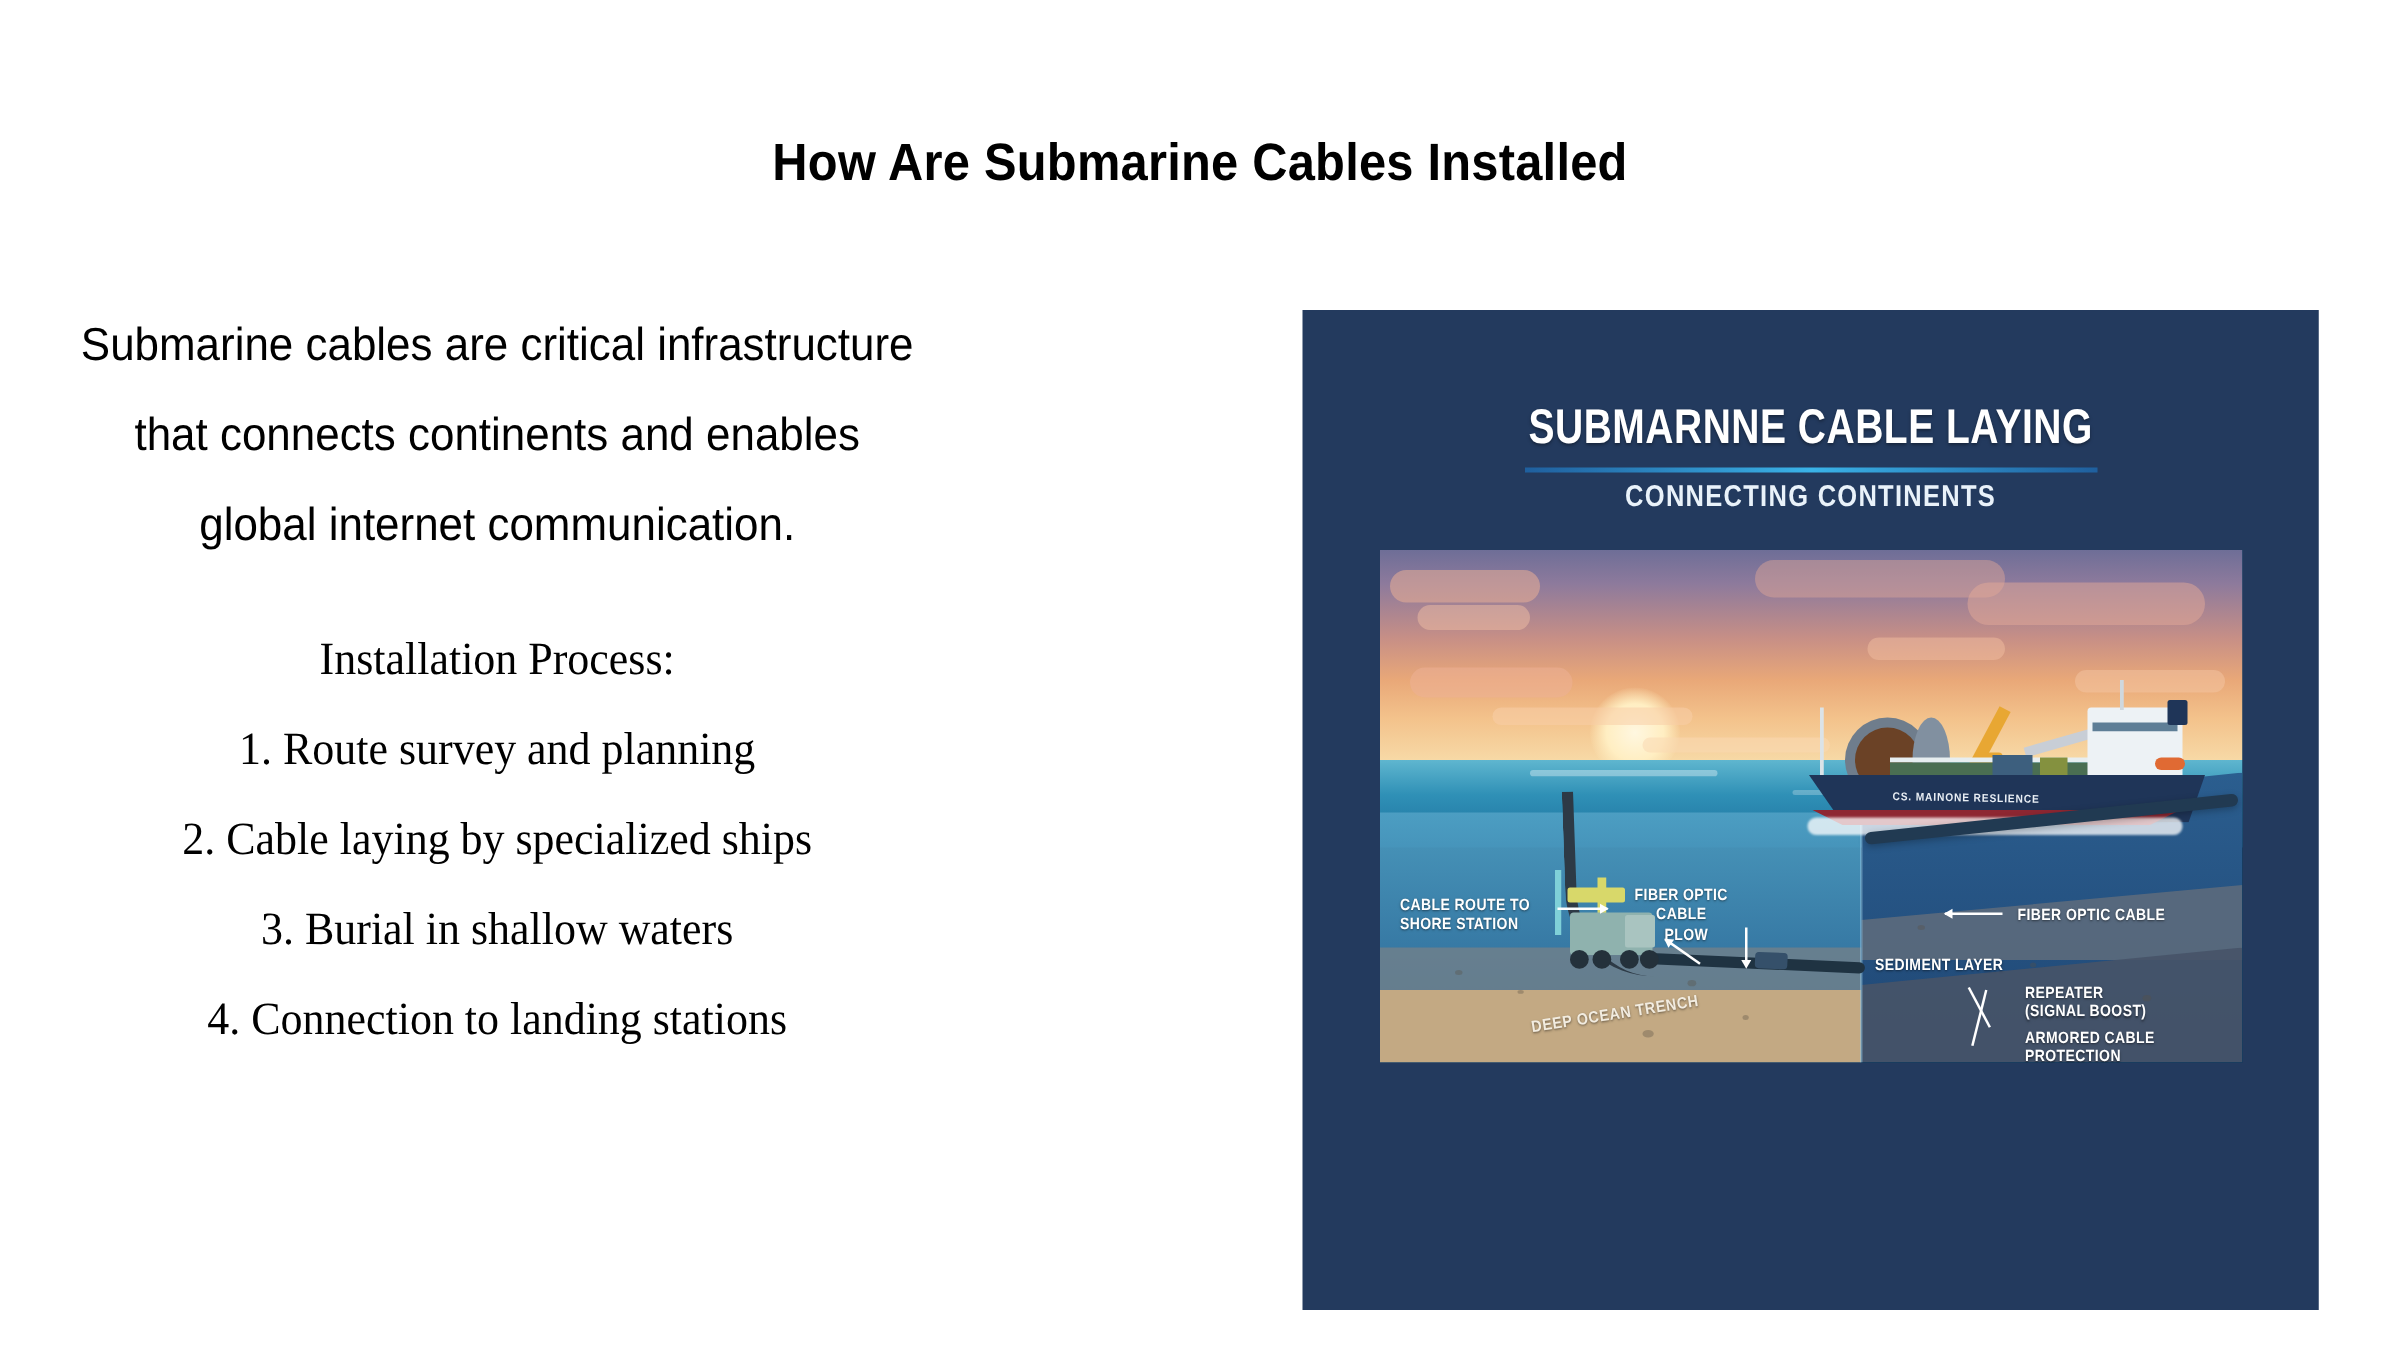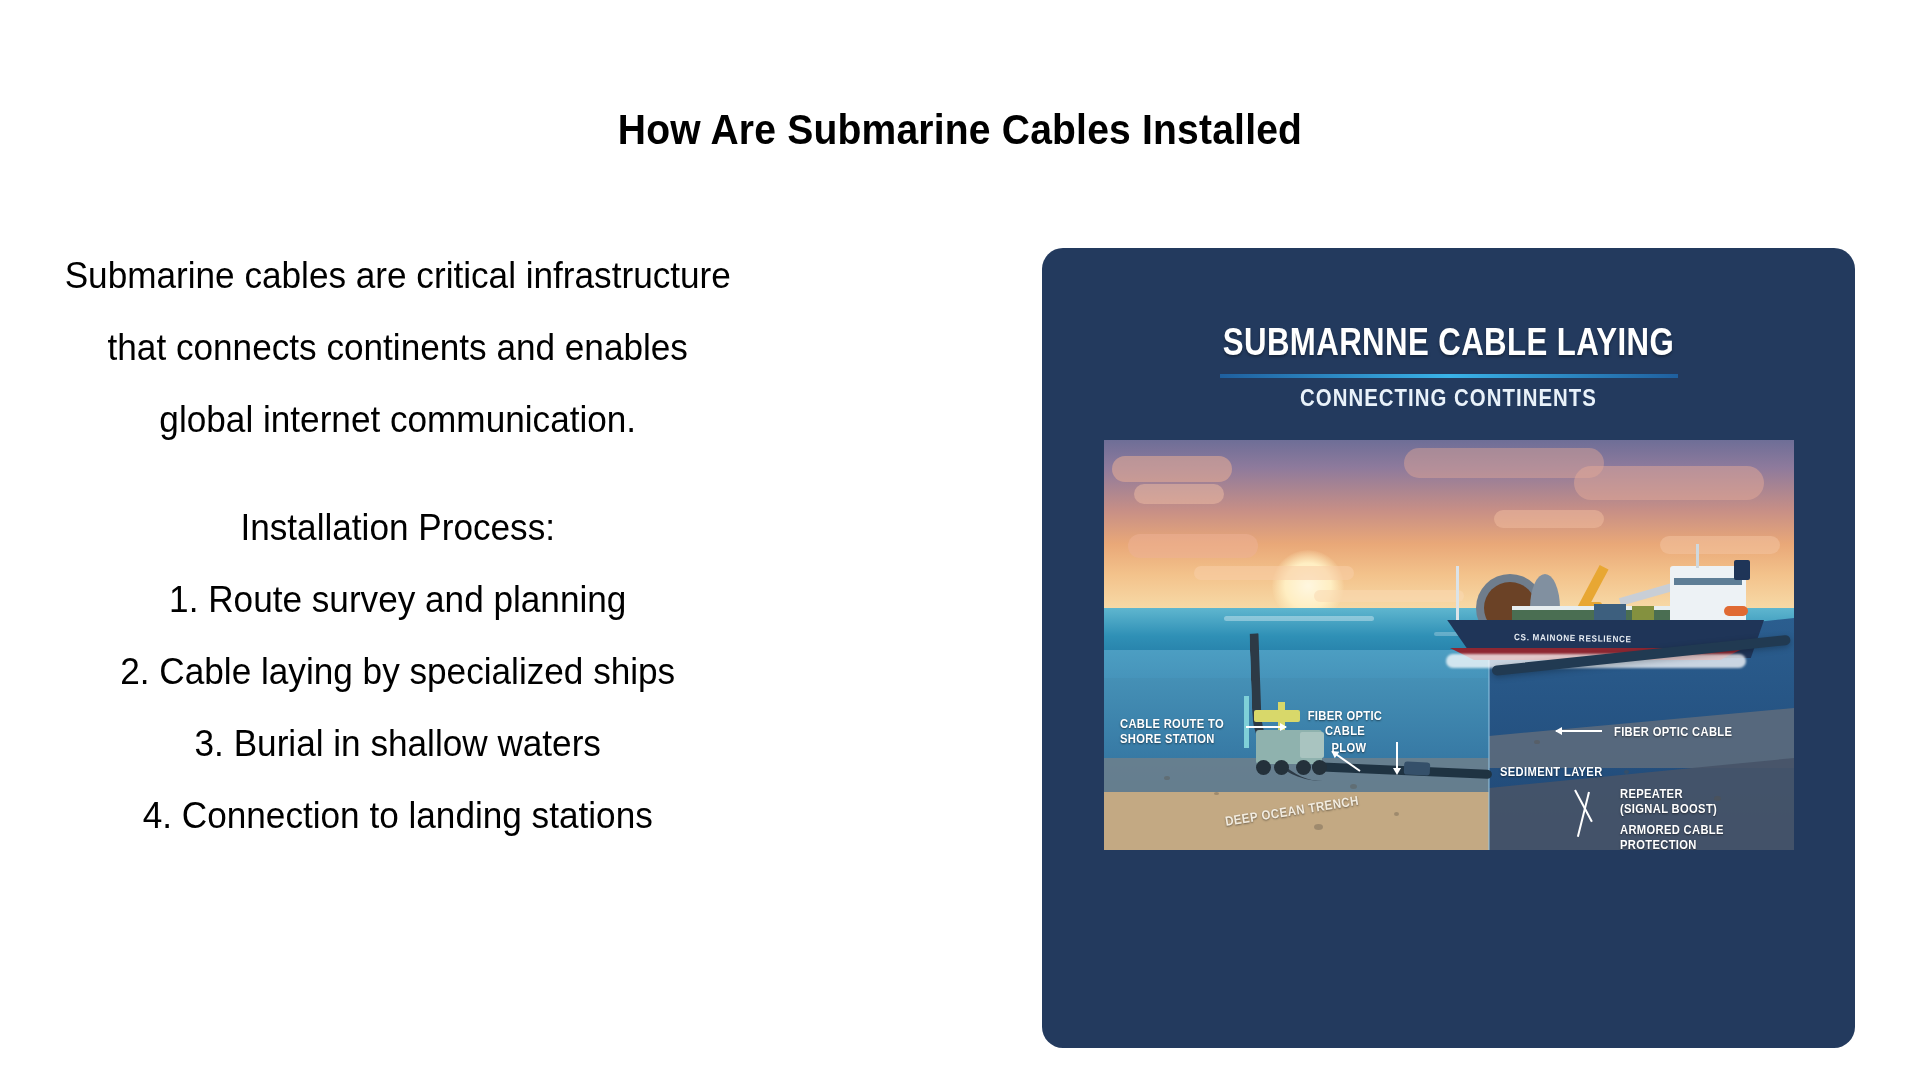--- a/index.html
+++ b/index.html
@@ -34,38 +34,37 @@
     text-align:center;
   }
   .para{
     font-size:37px;
     line-height:72px;
     color:#000000;
     transform:scaleX(0.95);
     transform-origin:left center;
   }
   .para-line{white-space:nowrap;}
-  .proc-block{margin-top:36px;}
+  .proc-block{margin-top:36px;font-family:Liberation Serif, serif;}
   .proc-heading{
     font-size:37px;line-height:72px;color:#000;
     transform:scaleX(0.95);transform-origin:left center;white-space:nowrap;
   }
   .proc-item{
     font-size:37px;line-height:72px;color:#000;
     transform:scaleX(0.95);transform-origin:left center;white-space:nowrap;
   }
 
   
   .info-card{
     position:absolute;
     left:1042px;top:248px;
     width:813px;height:800px;
     background:#233a5e;
     overflow:hidden;
-    border-radius:21px;
   }
   .ig-title{
     position:absolute;top:72px;left:0;width:100%;
     text-align:center;
     color:#ffffff;
     font-size:39px;
     font-weight:bold;
     letter-spacing:0.5px;
     transform:scaleX(0.80);
     transform-origin:center top;

